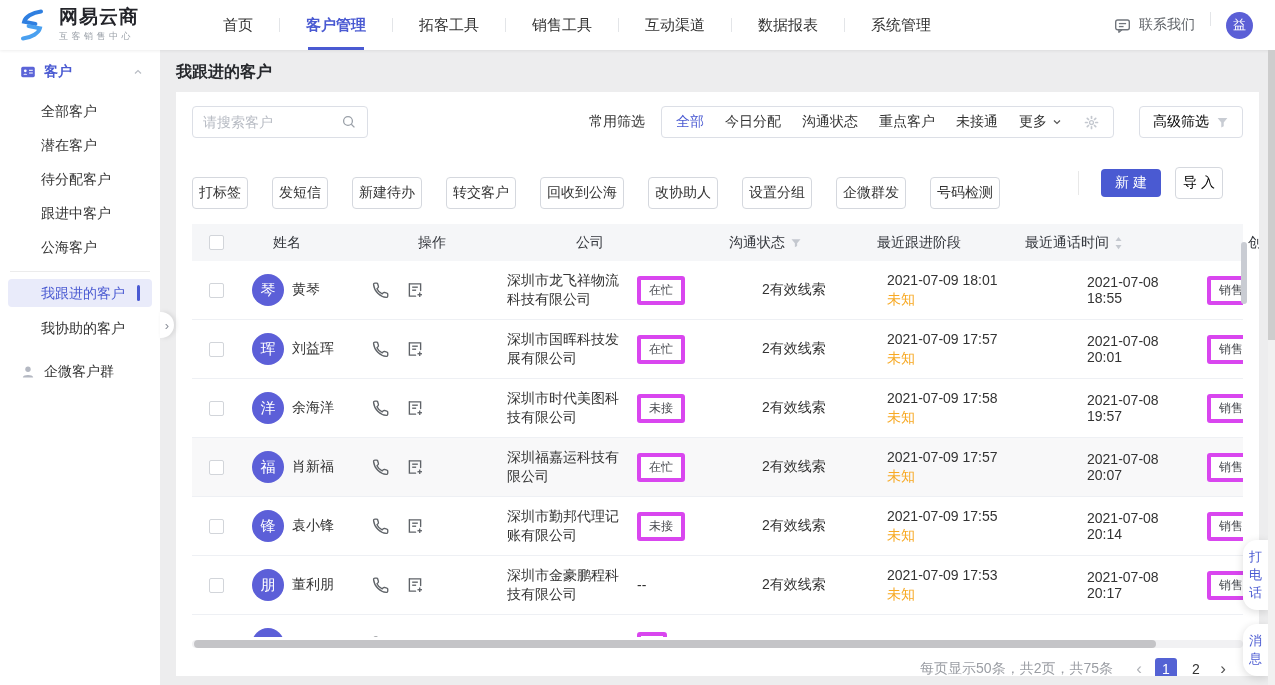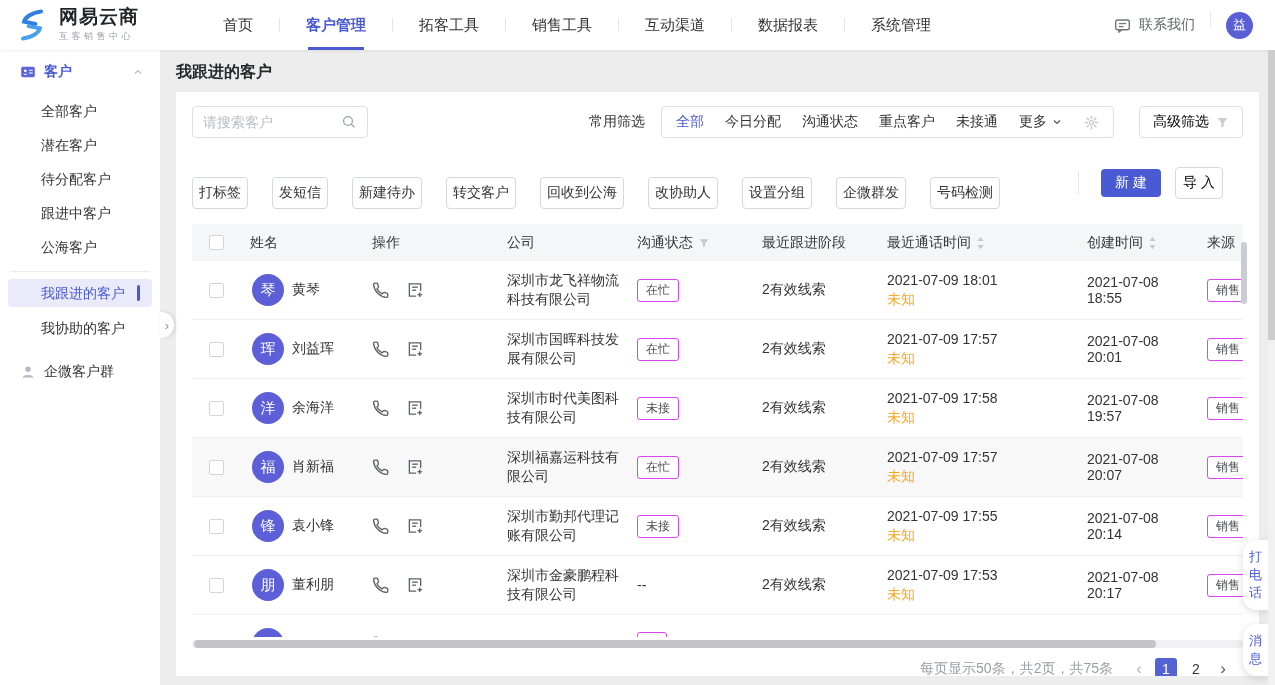--- a/index.html
+++ b/index.html
@@ -66,36 +66,36 @@
   background:#fff; margin-right:24px; cursor:pointer; color:#333; font-family:inherit; white-space:nowrap;margin-top:20px; }
 .tb-right { margin-left:auto; display:flex; align-items:center; }
 .tb-sep { width:1px; height:24px; background:#e8e8e8; margin-right:22px; }
 .btn-primary { height:28px; width:60px; background:#4a5ad2; color:#fff; border:none; border-radius:4px;
   font-size:14px; margin-right:14px; cursor:pointer; font-family:inherit; white-space:nowrap; }
 .btn-import { height:32px; width:48px; border:1px solid #d5d8de; background:#fff; border-radius:4px;
   font-size:14px; margin-right:20px; cursor:pointer; font-family:inherit; white-space:nowrap; }
 
 .thead, .trow { display:grid; grid-template-columns:48px 122px 135px 130px 125px 125px 200px 120px 1fr; }
 .thead { margin-top:15px; height:37px; background:#f5f6f8; align-items:center; font-size:14px;
-  color:#33363c; font-weight:500; }
+  color:#33363c; font-weight:500;gap:23px; }
 .th { padding-left:10px; display:flex; align-items:center; gap:5px; white-space:nowrap; }
 .c-check { display:flex; justify-content:center; align-items:center; padding:0 !important; }
 .tbody { height:376px; overflow:hidden; }
 .trow { height:59px; border-bottom:1px solid #eef0f4; align-items:center; font-size:14px; }
 .trow.hl { background:#f8f8f9; }
 .cell { padding-left:10px; }
 .checkbox { width:15px; height:15px; border:1px solid #d2d5da; border-radius:2px; background:#fff;
   display:inline-block; cursor:pointer; }
 .c-name { display:flex; align-items:center; gap:8px; padding-left:12px; }
 .avatar { min-width:32px; width:32px; height:32px; border-radius:50%; background:#5c5fd8; color:#fff;
   display:flex; align-items:center; justify-content:center; font-size:15px; }
 .pname { white-space:nowrap; cursor:pointer; }
 .c-ops { display:flex; gap:16px; align-items:center; }
 .c-company { line-height:19px; padding-right:6px; }
-.tag { display:inline-block; border:1px solid #d946ef; border-radius:3px; padding:2px 8px;
+.tag { display:inline-block; border:4px solid #d946ef; border-radius:3px; padding:2px 8px;
   font-size:12px; color:#4a4d52; background:#fff; min-width:30px; min-height:21px; white-space:nowrap; }
 .tag.plain { border:none; padding:0; font-size:14px; color:#333; min-width:0; min-height:0; }
 .c-call { line-height:19px; }
 .orange { color:#f7a924; }
 .v-thumb { position:absolute; right:12px; top:150px; width:6px; height:62px; background:#c9ccd3;
   border-radius:3px; cursor:pointer; }
 .h-scroll { margin-top:3px; height:8px; background:#f1f1f3; border-radius:4px; position:relative; }
 .h-thumb { position:absolute; left:2px; top:0; height:8px; width:91.5%; background:#c4c4c7;
   border-radius:4px; cursor:pointer; }
 

